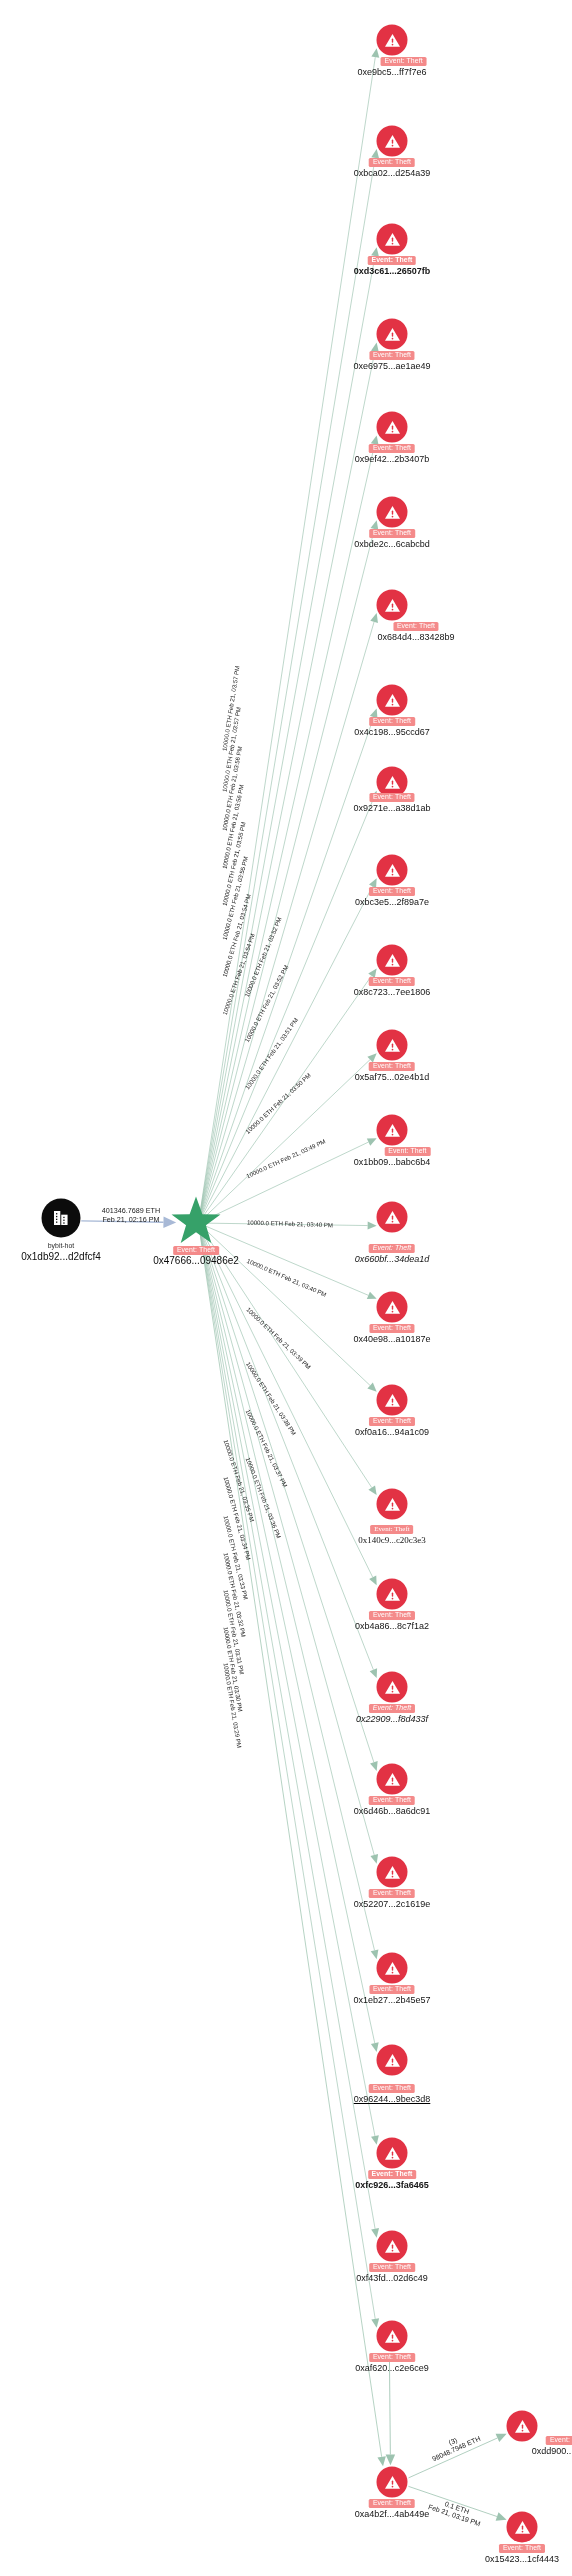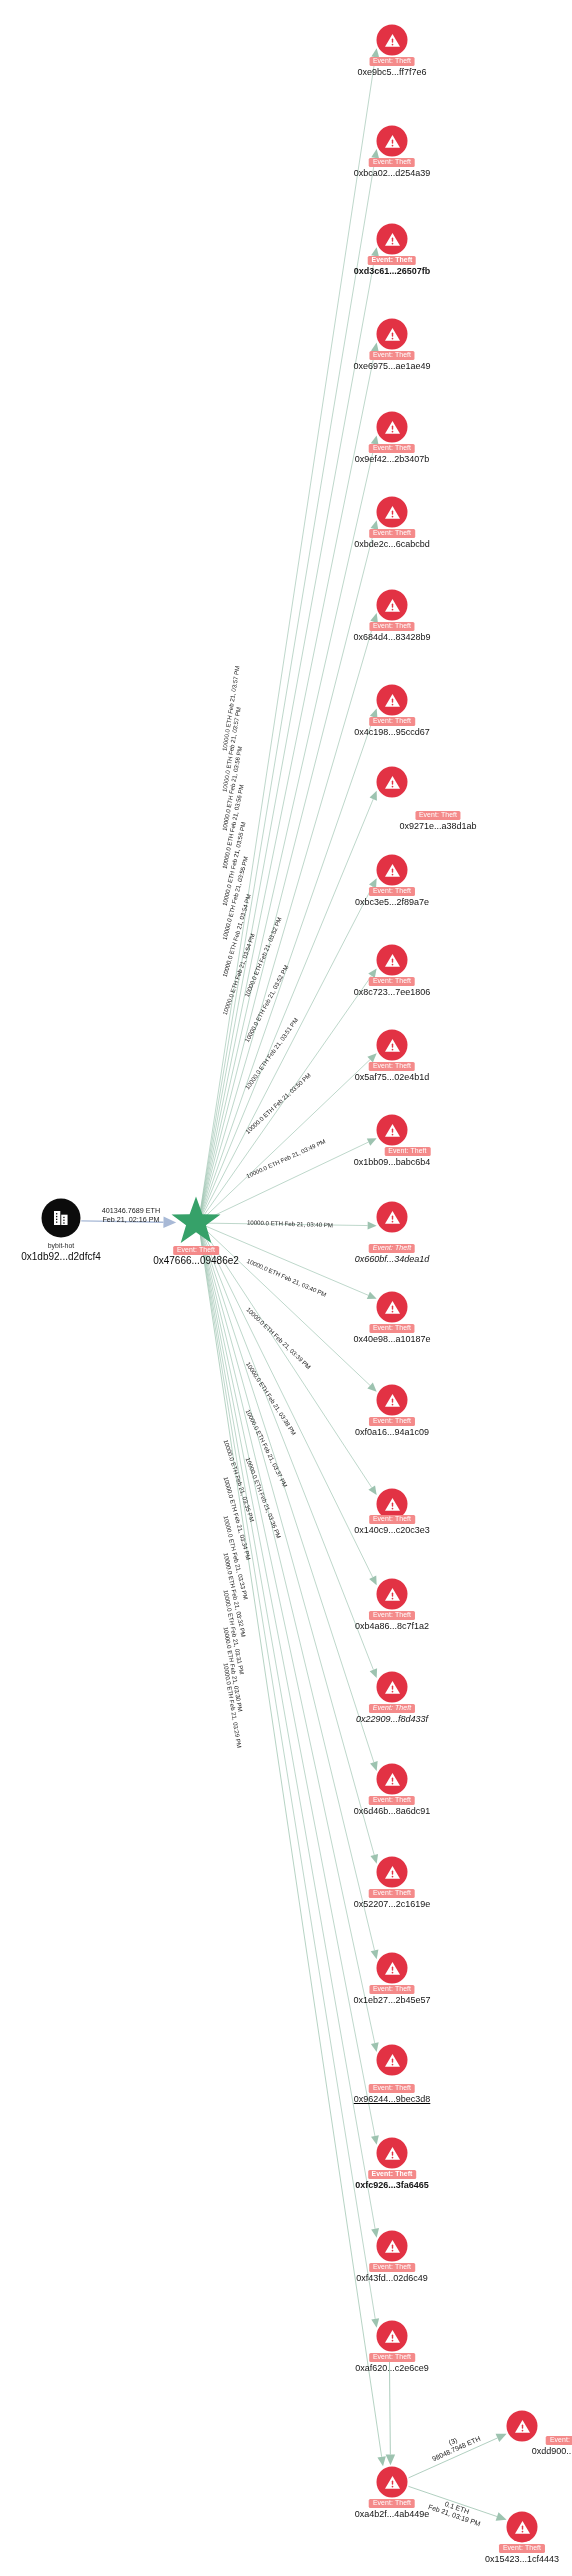--- a/index.html
+++ b/index.html
@@ -138,21 +138,21 @@
       <div class="node" style="left: 392px; top: 40px;">
         <div class="glyph">
           <div class="theft-circle">
             <svg width="18" height="18" viewBox="0 0 24 24">
               <path d="M12 3.4 L22 20.2 L2 20.2 Z" fill="#fff"></path>
               <rect x="11.05" y="9.3" width="1.9" height="5.6" rx=".9" fill="#e23244"></rect>
               <circle cx="12" cy="17.4" r="1.15" fill="#e23244"></circle>
             </svg>
           </div>
         </div>
-        <div class="labels" style="top: 15px;">
+        <div class="labels" style="top: 15px; text-align: right;">
           <div><span class="badge">Event: Theft</span></div>
           <div class="addr">0xe9bc5...ff7f7e6</div>
         </div>
       </div>
       <div class="node" style="left: 392px; top: 141px;">
         <div class="glyph">
           <div class="theft-circle">
             <svg width="18" height="18" viewBox="0 0 24 24">
               <path d="M12 3.4 L22 20.2 L2 20.2 Z" fill="#fff"></path>
               <rect x="11.05" y="9.3" width="1.9" height="5.6" rx=".9" fill="#e23244"></rect>
@@ -228,21 +228,21 @@
       <div class="node" style="left: 392px; top: 605px;">
         <div class="glyph">
           <div class="theft-circle">
             <svg width="18" height="18" viewBox="0 0 24 24">
               <path d="M12 3.4 L22 20.2 L2 20.2 Z" fill="#fff"></path>
               <rect x="11.05" y="9.3" width="1.9" height="5.6" rx=".9" fill="#e23244"></rect>
               <circle cx="12" cy="17.4" r="1.15" fill="#e23244"></circle>
             </svg>
           </div>
         </div>
-        <div class="labels" style="top: 15px;">
+        <div class="labels" style="top: 15px; margin-left: 24px;">
           <div><span class="badge">Event: Theft</span></div>
           <div class="addr">0x684d4...83428b9</div>
         </div>
       </div>
       <div class="node" style="left: 392px; top: 700px;">
         <div class="glyph">
           <div class="theft-circle">
             <svg width="18" height="18" viewBox="0 0 24 24">
               <path d="M12 3.4 L22 20.2 L2 20.2 Z" fill="#fff"></path>
               <rect x="11.05" y="9.3" width="1.9" height="5.6" rx=".9" fill="#e23244"></rect>
@@ -258,21 +258,21 @@
       <div class="node" style="left: 392px; top: 782px;">
         <div class="glyph">
           <div class="theft-circle">
             <svg width="18" height="18" viewBox="0 0 24 24">
               <path d="M12 3.4 L22 20.2 L2 20.2 Z" fill="#fff"></path>
               <rect x="11.05" y="9.3" width="1.9" height="5.6" rx=".9" fill="#e23244"></rect>
               <circle cx="12" cy="17.4" r="1.15" fill="#e23244"></circle>
             </svg>
           </div>
         </div>
-        <div class="labels" style="top: 27px; margin-left: 46px;">
+        <div class="labels" style="top: 9px;">
           <div><span class="badge">Event: Theft</span></div>
           <div class="addr">0x9271e...a38d1ab</div>
         </div>
       </div>
       <div class="node" style="left: 392px; top: 870px;">
         <div class="glyph">
           <div class="theft-circle">
             <svg width="18" height="18" viewBox="0 0 24 24">
               <path d="M12 3.4 L22 20.2 L2 20.2 Z" fill="#fff"></path>
               <rect x="11.05" y="9.3" width="1.9" height="5.6" rx=".9" fill="#e23244"></rect>
@@ -378,21 +378,21 @@
       <div class="node" style="left: 392px; top: 1504px;">
         <div class="glyph">
           <div class="theft-circle">
             <svg width="18" height="18" viewBox="0 0 24 24">
               <path d="M12 3.4 L22 20.2 L2 20.2 Z" fill="#fff"></path>
               <rect x="11.05" y="9.3" width="1.9" height="5.6" rx=".9" fill="#e23244"></rect>
               <circle cx="12" cy="17.4" r="1.15" fill="#e23244"></circle>
             </svg>
           </div>
         </div>
-        <div class="labels" style="top: 9px;">
+        <div class="labels" style="top: 19px; font-family: Liberation Serif, serif;">
           <div><span class="badge">Event: Theft</span></div>
           <div class="addr">0x140c9...c20c3e3</div>
         </div>
       </div>
       <div class="node" style="left: 392px; top: 1594px;">
         <div class="glyph">
           <div class="theft-circle">
             <svg width="18" height="18" viewBox="0 0 24 24">
               <path d="M12 3.4 L22 20.2 L2 20.2 Z" fill="#fff"></path>
               <rect x="11.05" y="9.3" width="1.9" height="5.6" rx=".9" fill="#e23244"></rect>

